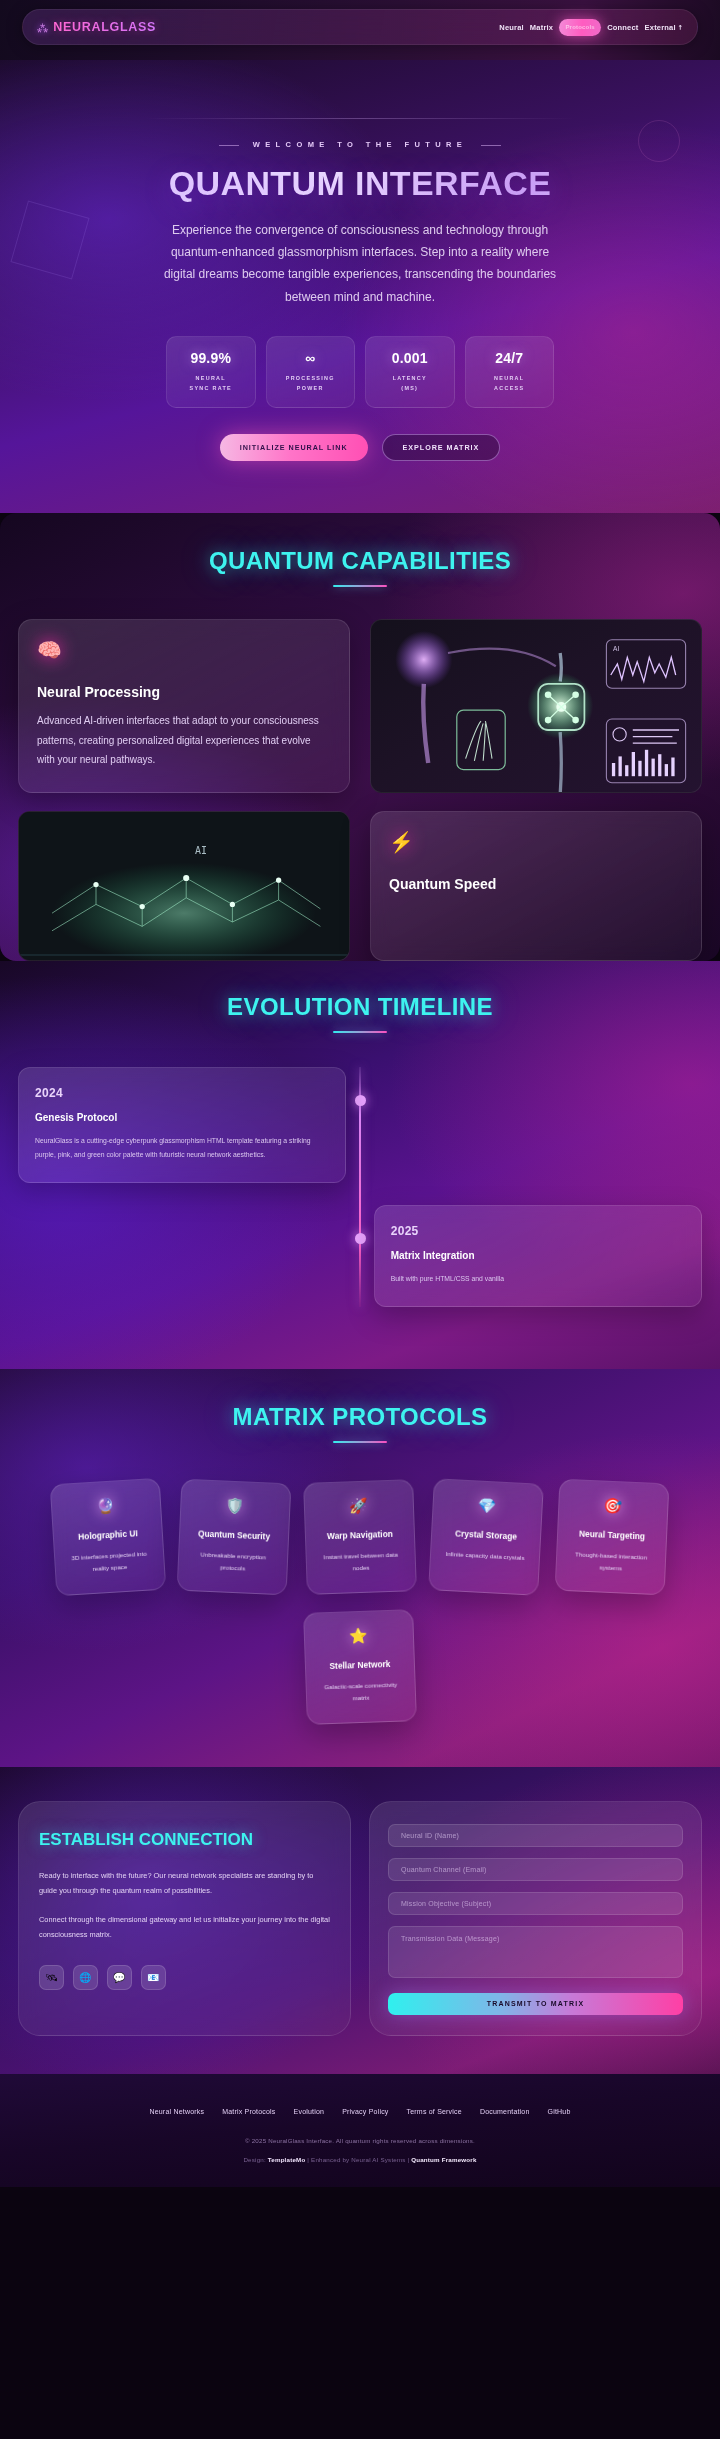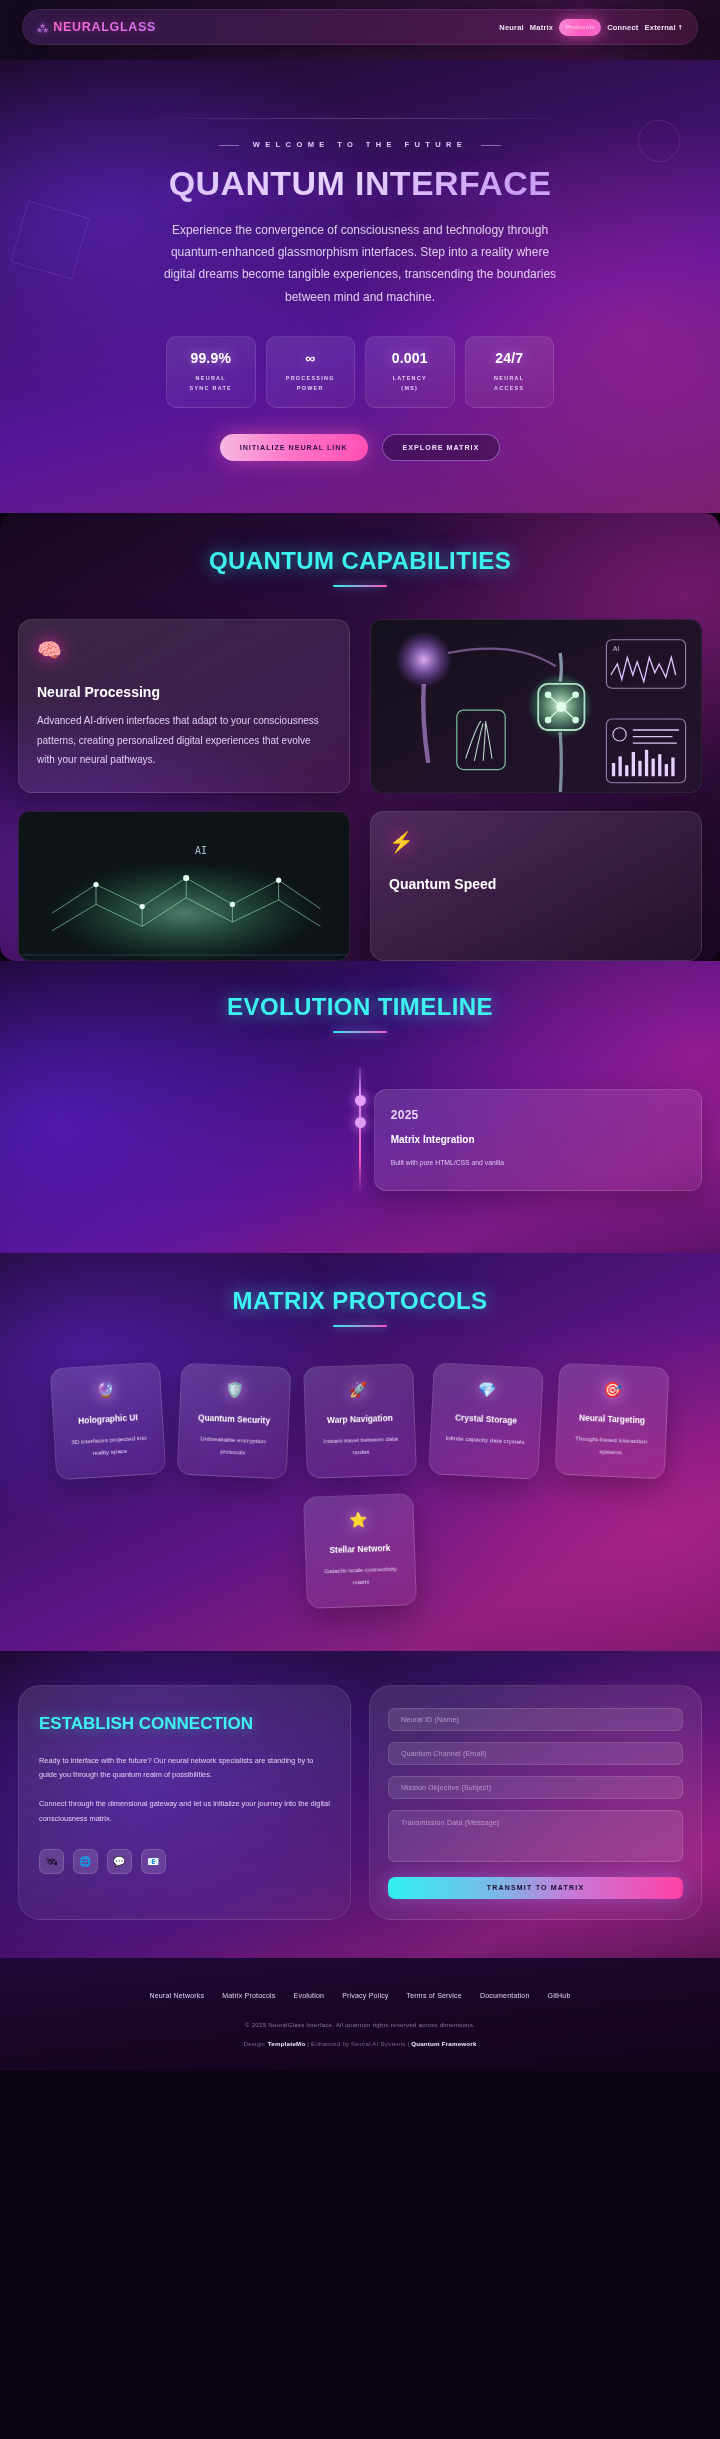--- a/index.html
+++ b/index.html
@@ -426,20 +426,25 @@
 
 <section class="timeline-sec">
   <h2 class="sec-title">EVOLUTION TIMELINE</h2>
   <div class="sec-underline"></div>
 
   <div class="timeline">
     <div class="tl-axis"></div>
 
     <div class="tl-row">
       <div class="tl-dot"></div>
+      <div class="tl-card">
+        <div class="tl-year">2024</div>
+        <div class="tl-h">Genesis Protocol</div>
+        <div class="tl-p">NeuralGlass is a cutting-edge cyberpunk glassmorphism HTML template featuring a striking purple, pink, and green color palette with futuristic neural network aesthetics.</div>
+      </div>
     </div>
 
     <div class="tl-row right">
       <div class="tl-dot"></div>
       <div class="tl-card">
         <div class="tl-year">2025</div>
         <div class="tl-h">Matrix Integration</div>
         <div class="tl-p">Built with pure HTML/CSS and vanilla</div>
       </div>
     </div>

